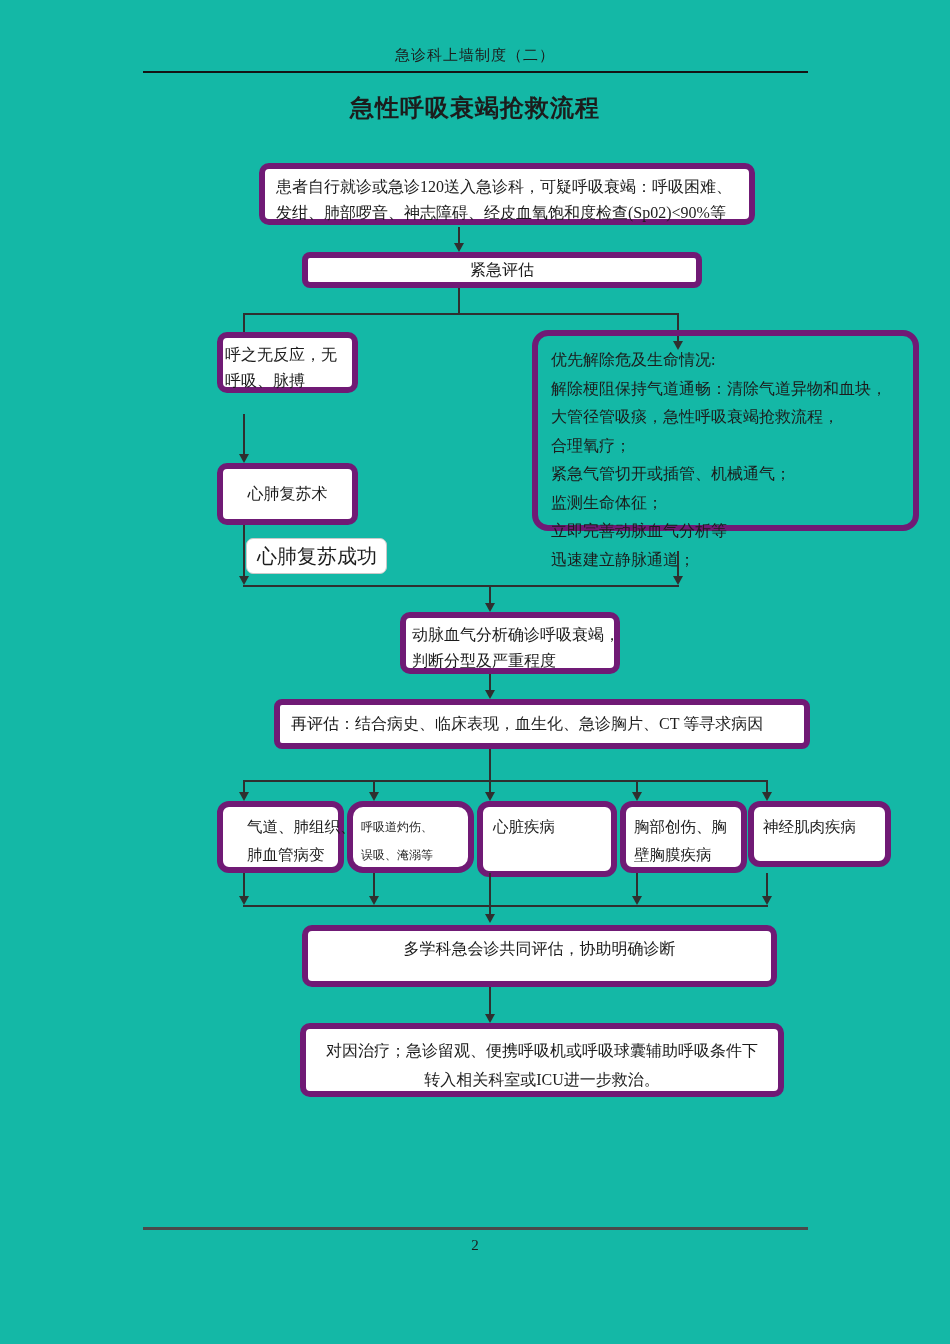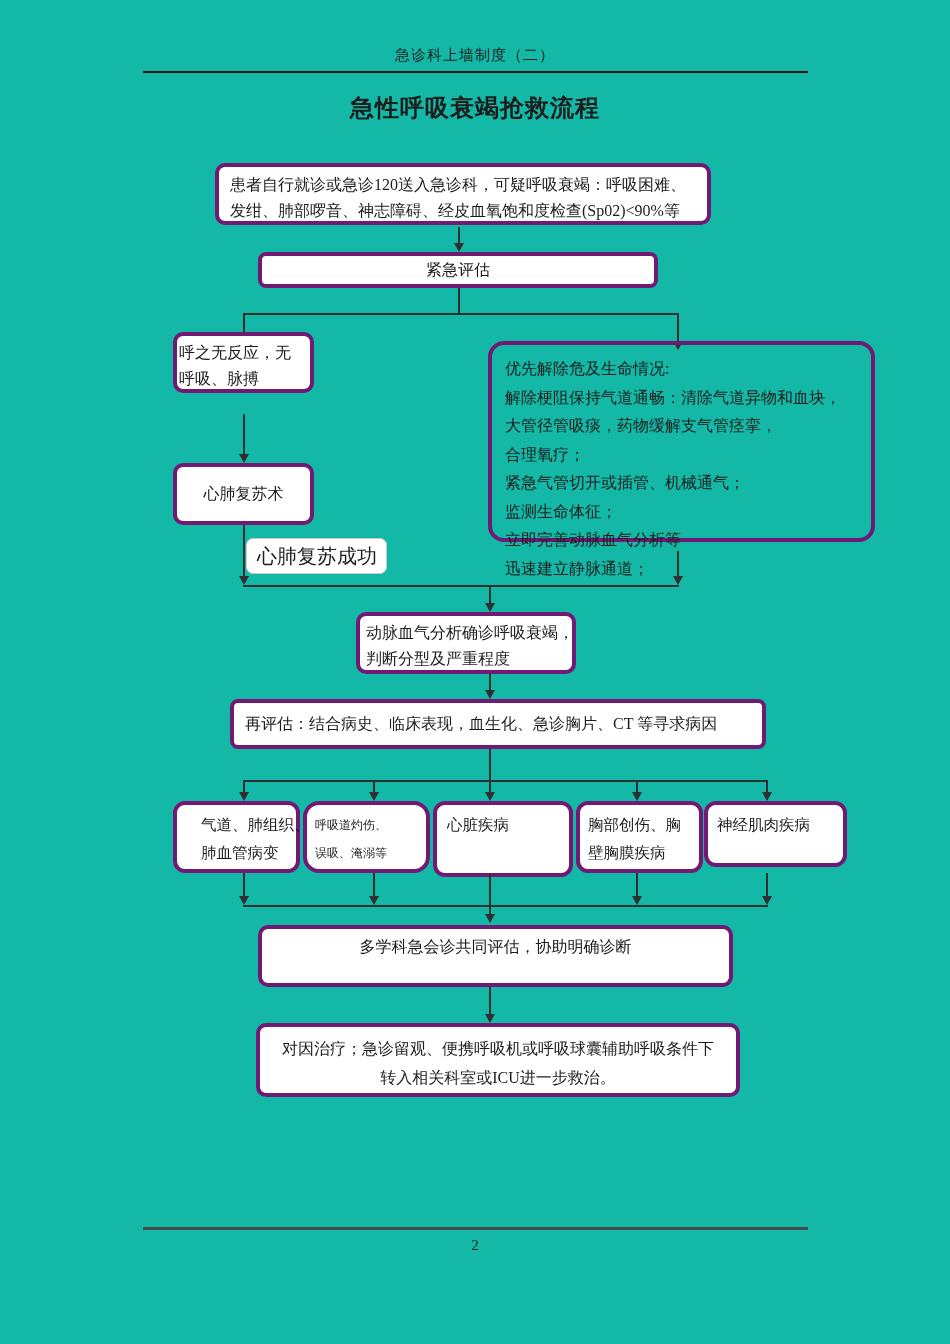--- a/index.html
+++ b/index.html
@@ -7,25 +7,26 @@
     position:relative;
     width:950px;height:1344px;
     background:#14b8a6;
     font-family:"Liberation Serif","DejaVu Serif",serif;
     color:#1c1c1c;
     overflow:hidden;
   }
   .abs{position:absolute;}
   .box{
     position:absolute;
-    border:4px solid #701a75;
+    border:6px solid #701a75;
     border-radius:10px;
     background:#ffffff;
     font-size:16px;
     box-sizing:border-box;
+    margin-left:44px;
   }
   .ln{display:block;white-space:nowrap;}
   .vline{position:absolute;width:2px;background:#2f2f2f;}
   .hline{position:absolute;height:2px;background:#2f2f2f;}
   .ah-down{
     position:absolute;width:0;height:0;
     border-left:5px solid transparent;
     border-right:5px solid transparent;
     border-top:9px solid #2f2f2f;
   }
@@ -90,24 +91,24 @@
     <span>心肺复苏术</span>
   </div>
 
   <div class="vline" style="left:243px;top:525px;height:51px;"></div>
   <div class="ah-down" style="left:239px;top:576px;"></div>
 
   <div class="cpr-label" style="left:246px;top:538px;width:141px;height:36px;">
     <span>心肺复苏成功</span>
   </div>
 
-  <div class="box" style="left:488px;top:341px;width:387px;height:201px;border-radius:16px;padding:10px 13px;line-height:28.5px;overflow:visible;background:transparent;">
+  <div class="box" style="left:488px;top:330px;width:387px;height:201px;border-radius:16px;padding:10px 13px;line-height:28.5px;overflow:visible;background:transparent;">
     <span class="ln">优先解除危及生命情况:</span>
     <span class="ln">解除梗阻保持气道通畅：清除气道异物和血块，</span>
-    <span class="ln">大管径管吸痰，药物缓解支气管痉挛，</span>
+    <span class="ln">大管径管吸痰，急性呼吸衰竭抢救流程，</span>
     <span class="ln">合理氧疗；</span>
     <span class="ln">紧急气管切开或插管、机械通气；</span>
     <span class="ln">监测生命体征；</span>
     <span class="ln">立即完善动脉血气分析等</span>
     <span class="ln">迅速建立静脉通道；</span>
   </div>
 
   <div class="vline" style="left:677px;top:551px;height:25px;"></div>
   <div class="ah-down" style="left:673px;top:576px;"></div>
 

